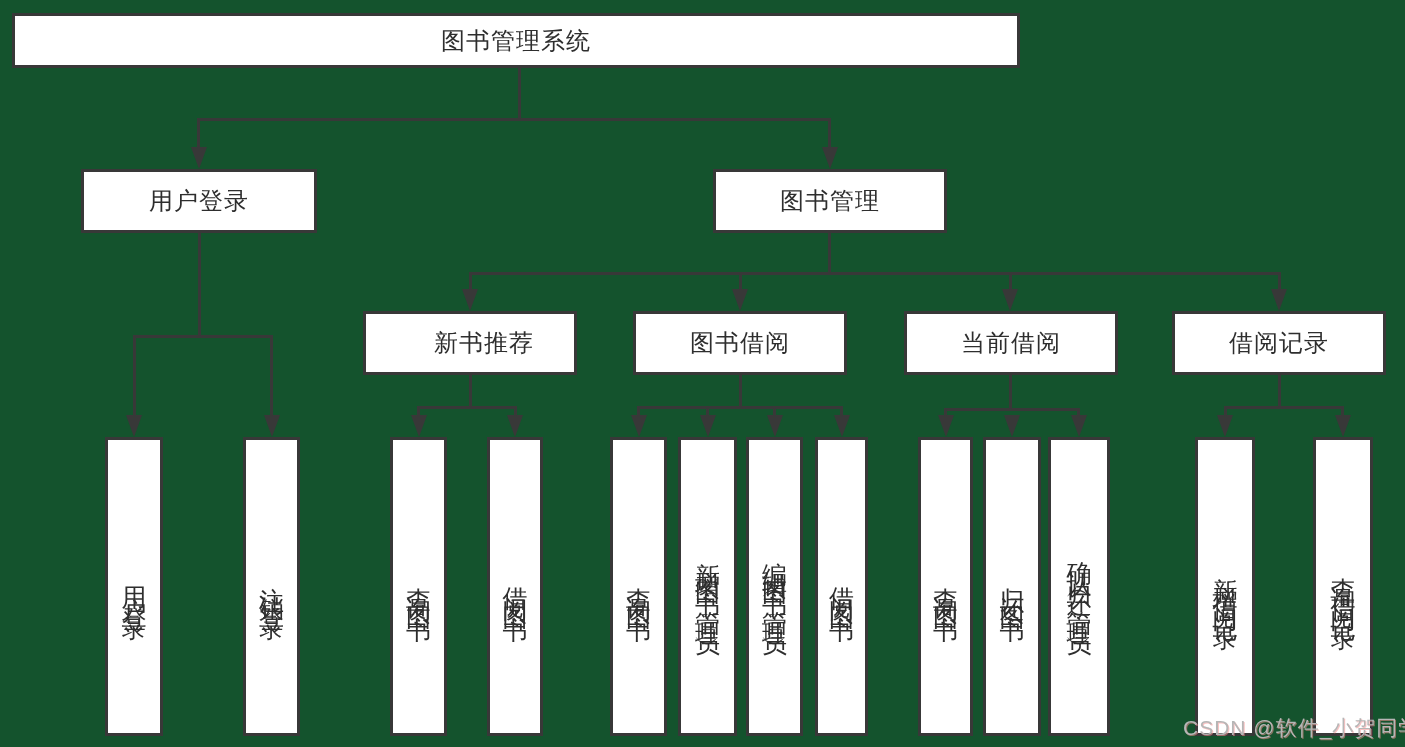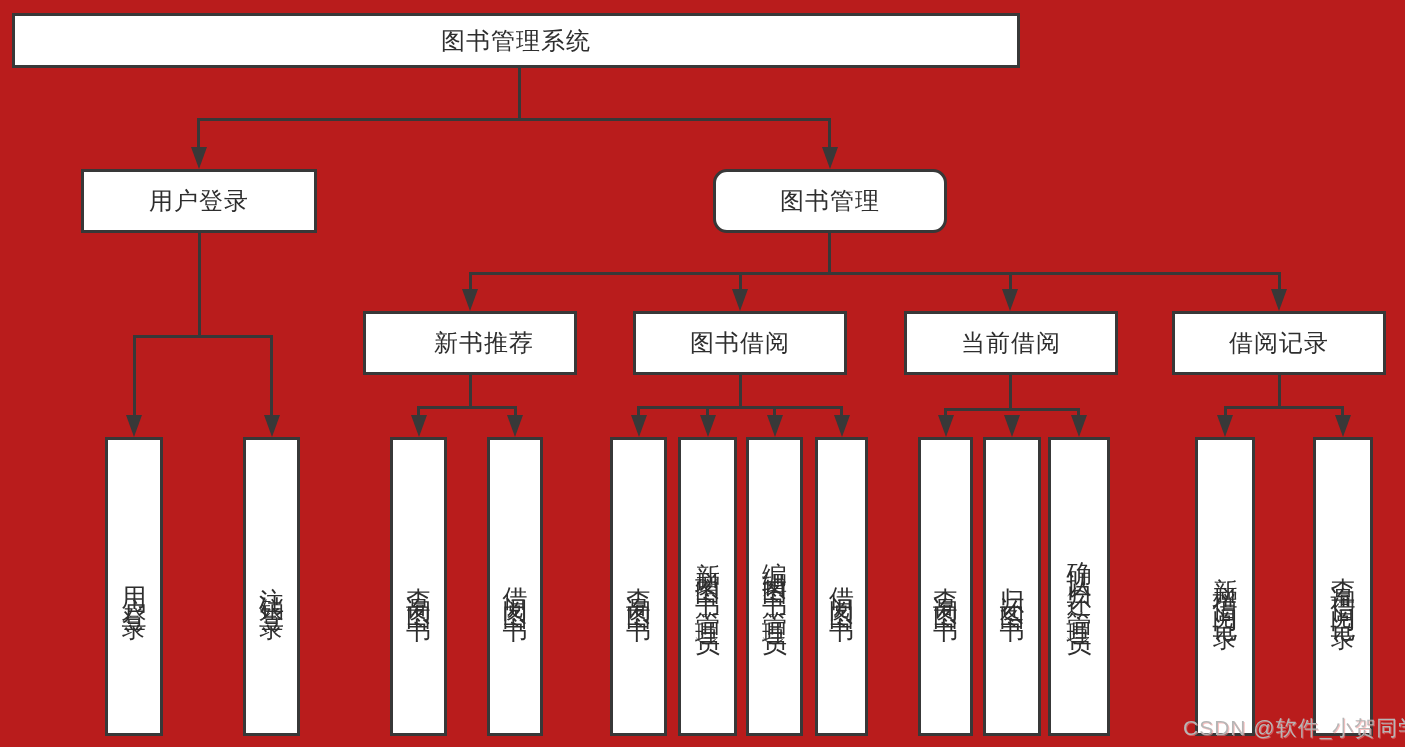--- a/index.html
+++ b/index.html
@@ -1,19 +1,19 @@
 <!DOCTYPE html>
 <html lang="zh"><head>
 <meta charset="utf-8">
 <style>
   html,body{margin:0;padding:0;background:#ffffff;}
   #canvas{
     position:relative;
     width:1405px;height:747px;
-    background:#b91c1c;
+    background:#14532d;
     font-family:"Liberation Sans", sans-serif;
     overflow:hidden;
   }
   .box{
     position:absolute;
     box-sizing:border-box;
     background:#ffffff;
     border:3px solid #383838;
     display:flex;
     align-items:center;
@@ -59,21 +59,21 @@
   <div class="box" style="left:12px;top:13px;width:1008px;height:55px;">图书管理系统</div>
 
   <div class="v" style="left:518px;top:68px;height:52px;"></div>
   <div class="h" style="left:197px;top:118px;width:634px;"></div>
   <div class="v" style="left:197px;top:120px;height:30px;"></div>
   <div class="v" style="left:828px;top:120px;height:30px;"></div>
   <div class="arrow" style="left:191px;top:147px;"></div>
   <div class="arrow" style="left:822px;top:147px;"></div>
 
   <div class="box" style="left:81px;top:169px;width:236px;height:64px;">用户登录</div>
-  <div class="box" style="left:713px;top:169px;width:234px;height:64px;border-radius:14px;">图书管理</div>
+  <div class="box" style="left:713px;top:169px;width:234px;height:64px;">图书管理</div>
 
   <div class="v" style="left:198px;top:233px;height:105px;"></div>
   <div class="h" style="left:133px;top:335px;width:140px;"></div>
   <div class="v" style="left:133px;top:337px;height:80px;"></div>
   <div class="v" style="left:270px;top:337px;height:80px;"></div>
   <div class="arrow" style="left:126px;top:415px;"></div>
   <div class="arrow" style="left:264px;top:415px;"></div>
 
   <div class="v" style="left:828px;top:233px;height:41px;"></div>
   <div class="h" style="left:469px;top:272px;width:812px;"></div>

